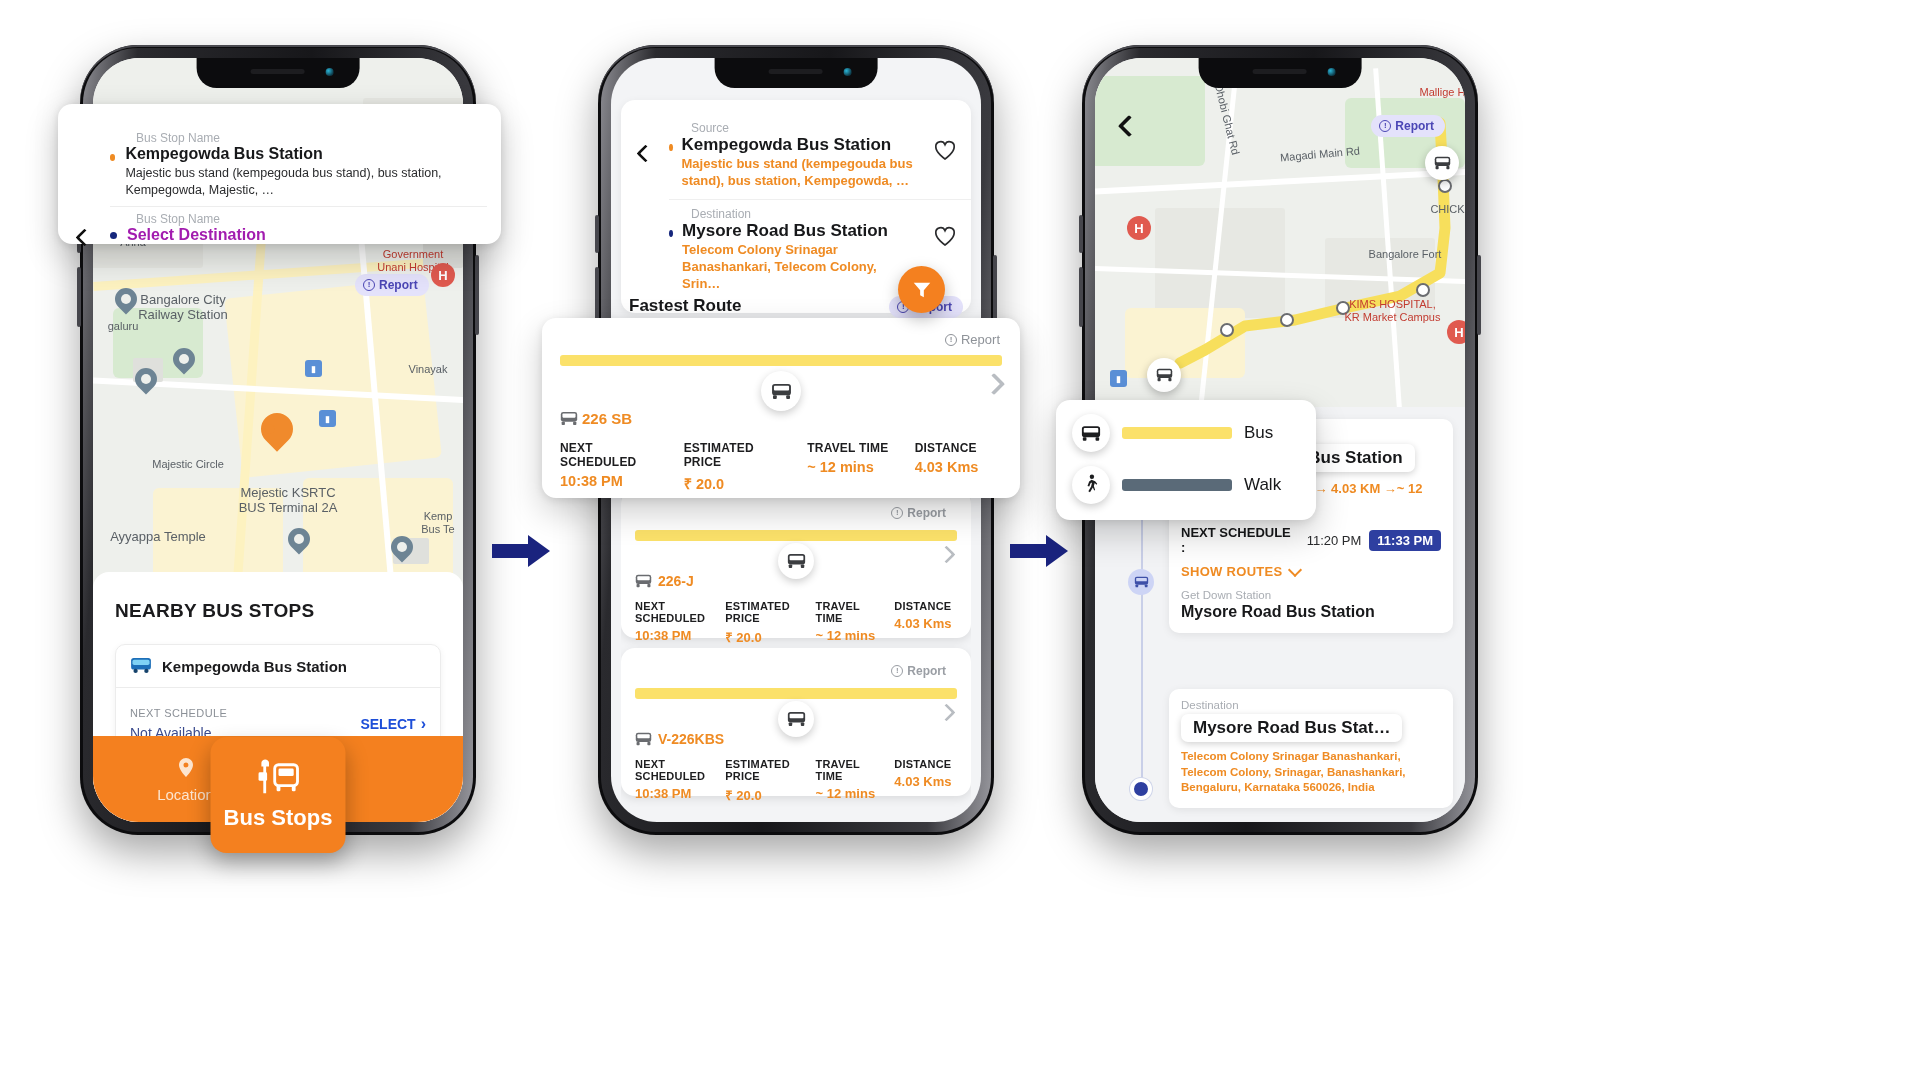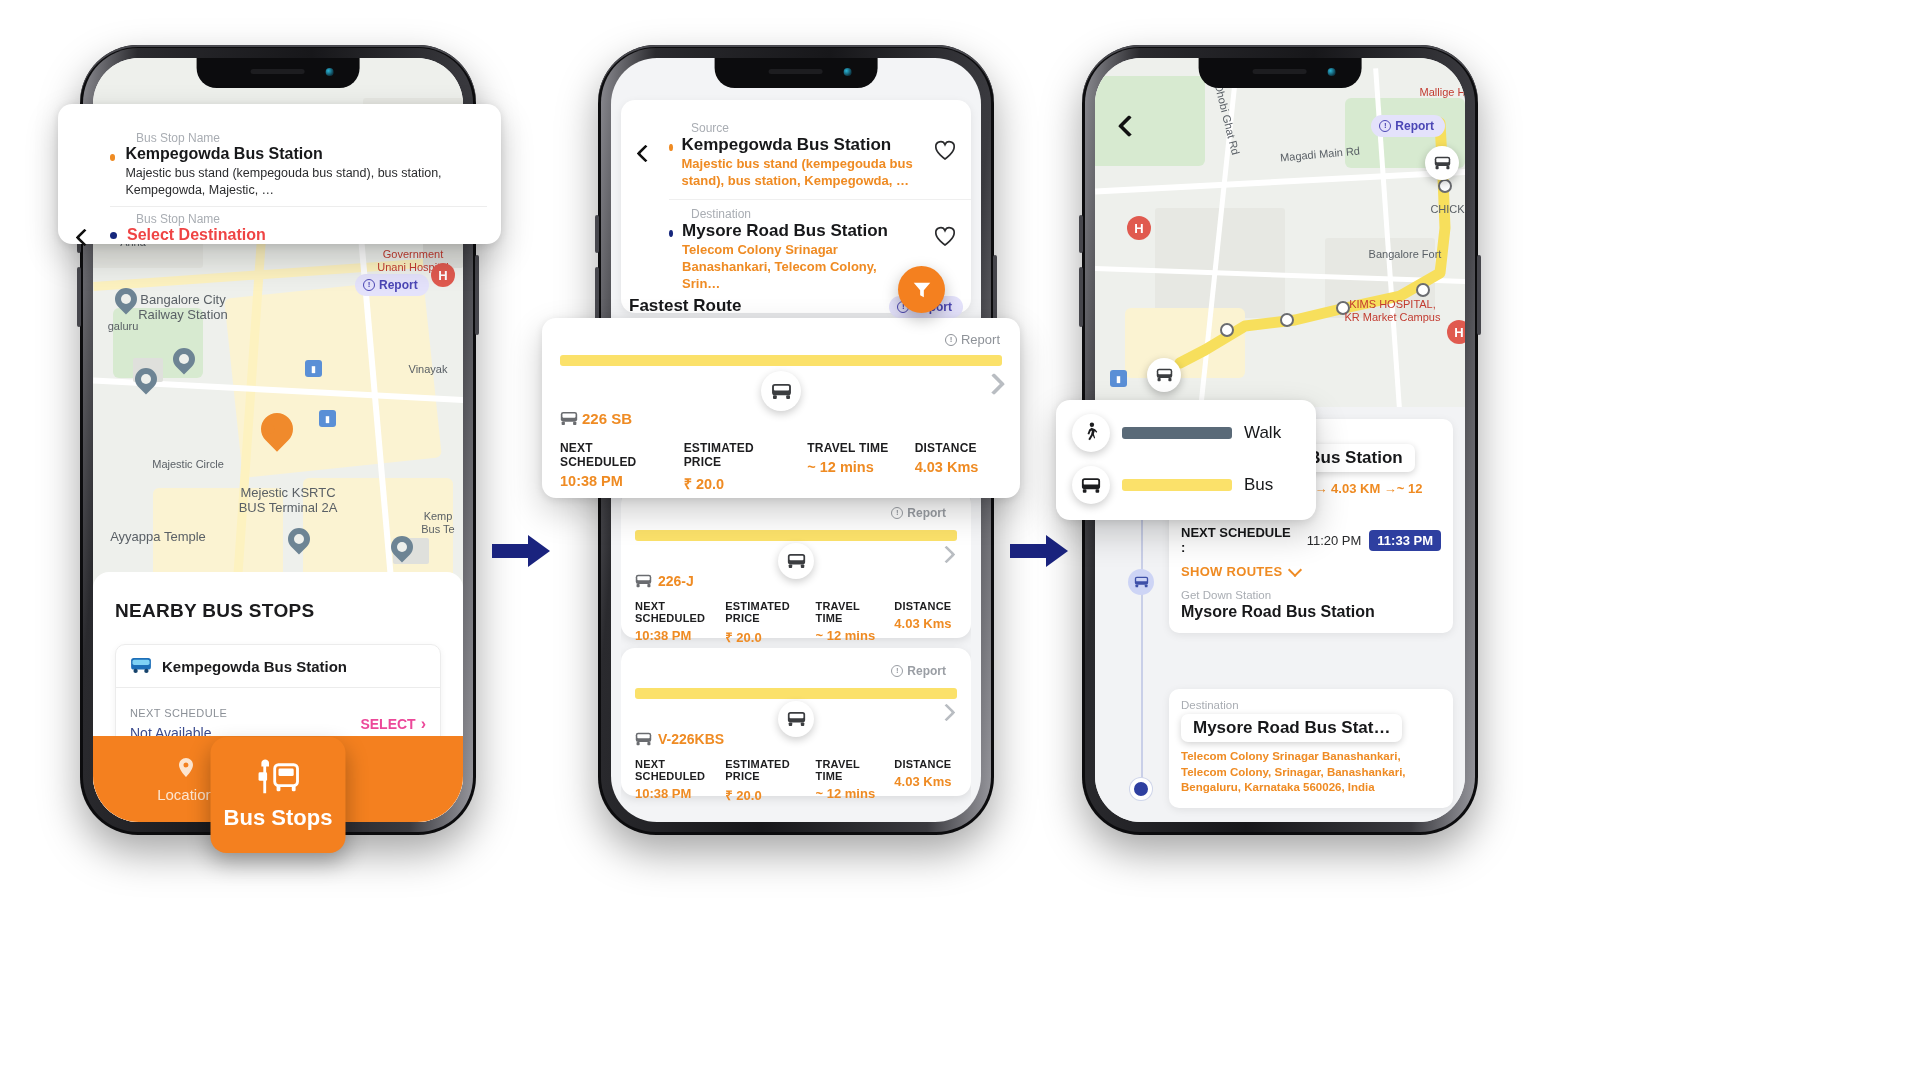--- a/index.html
+++ b/index.html
@@ -162,21 +162,21 @@
               <circle cx="6" cy="15.5" r="2.4" fill="#15426b"></circle>
                 <circle cx="18" cy="15.5" r="2.4" fill="#15426b"></circle>
             </svg>
             <span style="font-size:15px;font-weight:bold;color:#1b1b1d;">Kempegowda Bus Station</span>
           </div>
           <div style="border-top:1px solid #ececec;display:flex;align-items:center;justify-content:space-between;padding:19px 14px 14px;">
             <div>
               <div style="font-size:11px;color:#8b9097;letter-spacing:.4px;">NEXT SCHEDULE</div>
               <div style="font-size:14px;color:#3a4a8e;margin-top:6px;">Not Available</div>
             </div>
-            <div style="display:flex;align-items:center;gap:5px;color:#ec4899;font-weight:bold;font-size:14px;">
+            <div style="display:flex;align-items:center;gap:5px;color:#1d4ed8;font-weight:bold;font-size:14px;">
               <span>SELECT</span>
               <span style="font-size:16px;">›</span>
             </div>
           </div>
         </div>
       </div>
 
       <div class="botnav">
         <div class="it">
           <svg width="24" height="24" viewBox="0 0 24 24" fill="#fde5cf">
@@ -216,21 +216,21 @@
             <div>
               <div style="font-size:16px;font-weight:bold;color:#17181a;">Kempegowda Bus Station</div>
               <div style="font-size:12.5px;color:#2a2b2d;line-height:1.35;margin-top:2px;">Majestic bus stand (kempegouda bus stand), bus station, Kempegowda, Majestic, …</div>
             </div>
           </div>
         </div>
         <div style="border-top:1px solid #ededed;margin-top:7px;padding-top:5px;">
           <div class="tiny-label" style="margin-left:26px;">Bus Stop Name</div>
           <div style="display:flex;gap:10px;align-items:center;">
             <span class="dot b"></span>
-            <div style="font-size:16px;font-weight:bold;color:#ef4444;">Select Destination</div>
+            <div style="font-size:16px;font-weight:bold;color:#a21caf;">Select Destination</div>
           </div>
         </div>
       </div>
     </div>
   </div>
 
   <div class="arrow" style="left:492px;top:535px;width:60px;height:32px;">
     <div class="shaft"></div>
       <div class="head"></div>
   </div>
@@ -603,36 +603,36 @@
           <div style="font-size:11.5px;color:#ef8b23;font-weight:bold;line-height:1.35;margin-top:7px;">Telecom Colony Srinagar Banashankari, Telecom Colony, Srinagar, Banashankari, Bengaluru, Karnataka 560026, India</div>
         </div>
       </div>
     </div>
   </div>
 
   <div class="fcard" style="left:1056px;top:400px;width:260px;height:120px;">
     <div style="padding:14px 16px;display:flex;flex-direction:column;gap:14px;">
       <div style="display:flex;align-items:center;gap:12px;">
         <div style="width:38px;height:38px;border-radius:50%;background:#fff;box-shadow:0 3px 9px rgba(0,0,0,.20);display:flex;align-items:center;justify-content:center;">
-          <svg width="16" height="22" viewBox="0 0 16 24" fill="#1c1d1f">
-            <circle cx="9" cy="3" r="2.4"></circle>
-            <path d="M8.6 6.2 6 8.2 4.2 13l1.9.7 1.4-3.5 1.6-.8-1 4.3-3 5.1 1.8 1 3.1-5.1 1.5 3.2 1-.4-1.4-4.4 1-3.2 1.8 1.8.9-1-2.3-2.8z"></path>
-          </svg>
-        </div>
-        <div class="legbar" style="width:110px;background:#5a6a78;"></div>
-        <span style="font-size:17px;color:#17181a;">Walk</span>
-      </div>
-      <div style="display:flex;align-items:center;gap:12px;">
-        <div style="width:38px;height:38px;border-radius:50%;background:#fff;box-shadow:0 3px 9px rgba(0,0,0,.20);display:flex;align-items:center;justify-content:center;">
           <svg width="20" height="17" viewBox="0 0 22 18" fill="#1c1d1f">
               <rect x="1" y="1" width="20" height="12" rx="3"></rect>
               <rect x="3" y="3" width="16" height="5" rx="1" fill="#fff"></rect>
               <rect x="2" y="13" width="4" height="4" rx="1"></rect>
               <rect x="16" y="13" width="4" height="4" rx="1"></rect>
             </svg>
         </div>
         <div class="legbar" style="width:110px;background:#fbe16a;"></div>
         <span style="font-size:17px;color:#17181a;">Bus</span>
       </div>
+      <div style="display:flex;align-items:center;gap:12px;">
+        <div style="width:38px;height:38px;border-radius:50%;background:#fff;box-shadow:0 3px 9px rgba(0,0,0,.20);display:flex;align-items:center;justify-content:center;">
+          <svg width="16" height="22" viewBox="0 0 16 24" fill="#1c1d1f">
+            <circle cx="9" cy="3" r="2.4"></circle>
+            <path d="M8.6 6.2 6 8.2 4.2 13l1.9.7 1.4-3.5 1.6-.8-1 4.3-3 5.1 1.8 1 3.1-5.1 1.5 3.2 1-.4-1.4-4.4 1-3.2 1.8 1.8.9-1-2.3-2.8z"></path>
+          </svg>
+        </div>
+        <div class="legbar" style="width:110px;background:#5a6a78;"></div>
+        <span style="font-size:17px;color:#17181a;">Walk</span>
+      </div>
     </div>
   </div>
 
 </div>
 
 </body></html>

